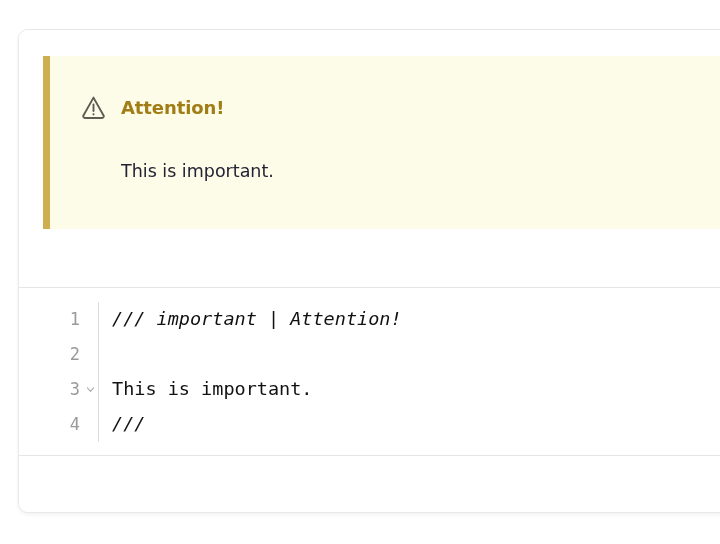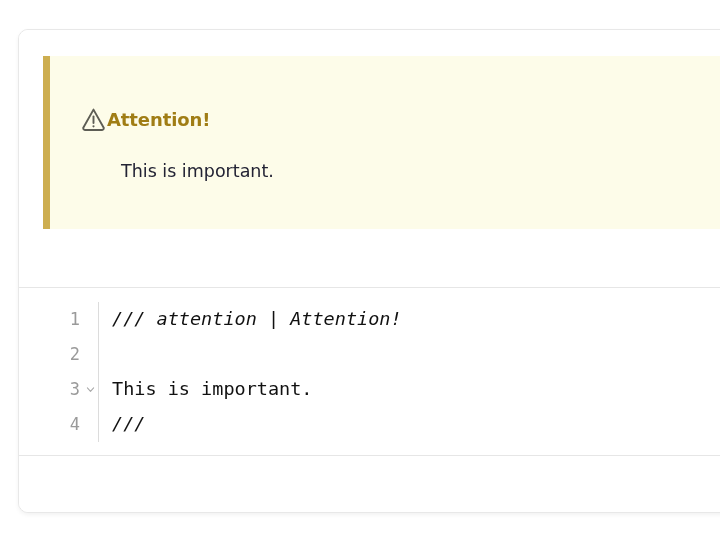--- a/index.html
+++ b/index.html
@@ -62,23 +62,24 @@
     left: 0;
     top: 0;
     width: 7px;
     height: 173px;
     background: #cdae50;
   }
 
   .admonition-title {
     position: absolute;
     left: 37px;
-    top: 50px;
-    display: flex;
-    align-items: center;
+    top: 38px;
+    display: flex;
+    align-items: center;
+    gap: 14px;
   }
 
   .warn-icon {
     width: 27px;
     height: 27px;
     display: block;
     flex: none;
   }
 
   .admonition-title-text {
@@ -222,21 +223,21 @@
 
     <div class="code-pane">
       <div class="code-inner">
 
         <div class="code-line">
           <span class="gutter">
             <span class="lineno">1</span>
           </span>
           <span class="fold-marker"></span>
           <span class="gutter-rule"></span>
-          <span class="code-text italic">/// attention | Attention!</span>
+          <span class="code-text italic">/// important | Attention!</span>
         </div>
 
         <div class="code-line">
           <span class="gutter">
             <span class="lineno">2</span>
           </span>
           <span class="fold-marker"></span>
           <span class="gutter-rule"></span>
           <span class="code-text"></span>
         </div>

